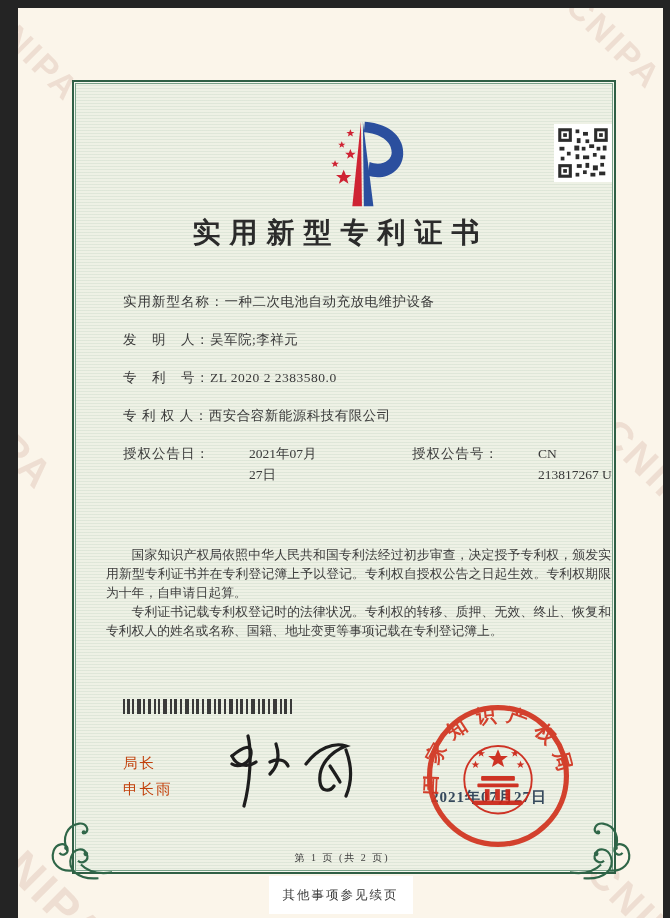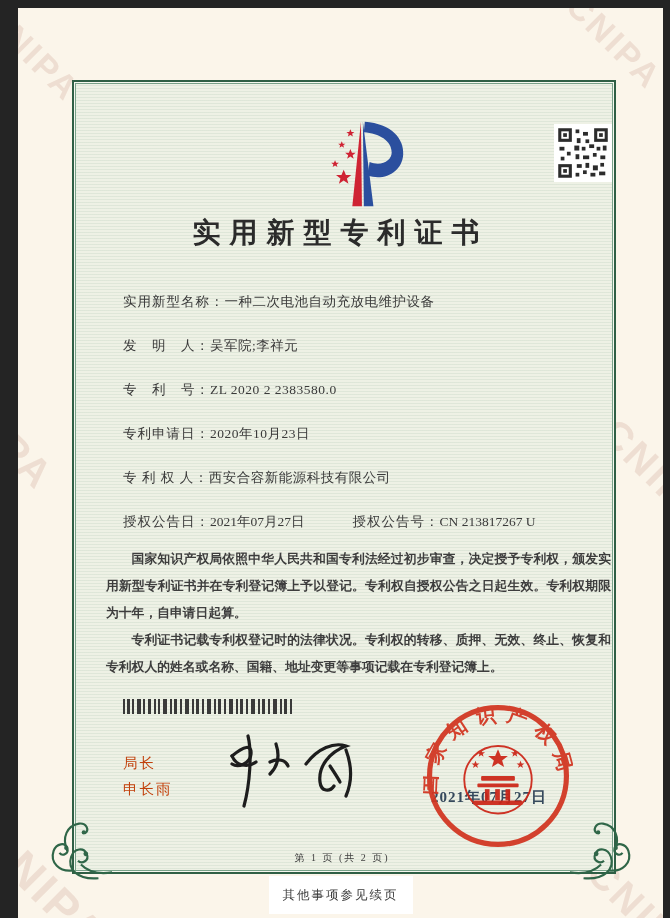--- a/index.html
+++ b/index.html
@@ -20,28 +20,28 @@
   .flourish{position:absolute;width:78px;height:78px;}
   .flourish.br{transform:scaleX(-1);}
   
   .certno{position:absolute;left:105px;top:118px;font-size:13.5px;color:#4a4a4a;letter-spacing:1px;}
   .logo{position:absolute;left:282px;top:108px;width:120px;height:96px;}
   .qr{position:absolute;left:536px;top:116px;width:58px;height:58px;background:#fff;padding:3px;box-sizing:border-box;}
   .title{position:absolute;left:0;top:206px;width:100%;text-align:center;font-size:28px;font-weight:700;
          color:#2b2b2b;letter-spacing:9px;}
   
   .fields{position:absolute;left:105px;top:283px;width:492px;font-size:13.5px;color:#3a3a3a;}
-  .frow{display:flex;margin-bottom:23px;line-height:21px;}
+  .frow{display:flex;margin-bottom:17px;line-height:21px;}
   .flabel{white-space:pre;letter-spacing:1px;flex:0 0 auto;}
   .fvalue{flex:1 1 auto;letter-spacing:0.5px;}
-  .grantrow{display:flex;line-height:21px;}
+  .grantrow{display:flex;line-height:21px;gap:39px;}
   .grantrow .pair2{margin-left:48px;}
   
-  .body-text{position:absolute;left:88px;top:538px;width:505px;font-size:12.8px;line-height:27px;
-             color:#3d3d3d;text-align:justify;font-weight:bold;}
+  .body-text{position:absolute;left:88px;top:538px;width:505px;font-size:12.8px;line-height:19px;
+             color:#3d3d3d;text-align:justify;}
   .body-text p{margin:0;text-indent:2em;}
   
   .barcode{position:absolute;left:105px;top:691px;width:172px;height:15px;}
   
   .director{position:absolute;left:105px;top:742px;font-size:14.5px;color:#c2410c;line-height:26px;letter-spacing:2px;}
   .signature{position:absolute;left:200px;top:714px;width:165px;height:92px;}
   
   .grant-stamp-date{position:absolute;left:413px;top:780px;width:150px;font-size:15px;font-weight:700;
                     color:#35495c;letter-spacing:1px;z-index:1;}
   .seal{position:absolute;left:405px;top:692px;width:150px;height:152px;z-index:2;opacity:0.93;}
@@ -158,24 +158,20 @@
       </div>
       <div class="frow">
         <span class="flabel">发　明　人：</span>
         <span class="fvalue">吴军院;李祥元</span>
       </div>
       <div class="frow">
         <span class="flabel">专　利　号：</span>
         <span class="fvalue">ZL 2020 2 2383580.0</span>
       </div>
       <div class="frow">
-        <span class="flabel">专利申请日：</span>
-        <span class="fvalue">2020年10月23日</span>
-      </div>
-      <div class="frow">
         <span class="flabel">专 利 权 人：</span>
         <span class="fvalue">西安合容新能源科技有限公司</span>
       </div>
       <div class="grantrow">
         <span class="flabel">授权公告日：</span>
         <span>2021年07月27日</span>
         <span class="flabel pair2">授权公告号：</span>
         <span>CN 213817267 U</span>
       </div>
     </div>

